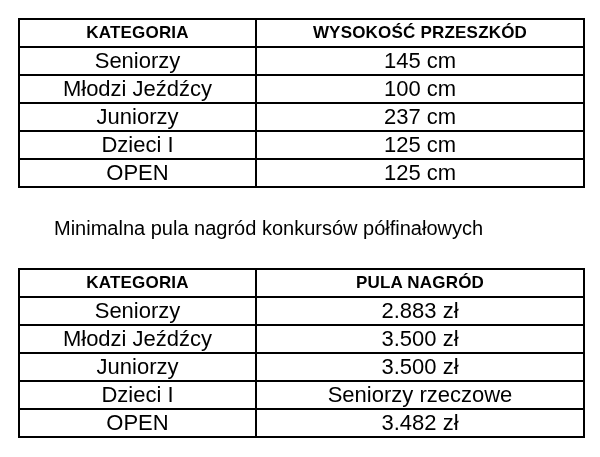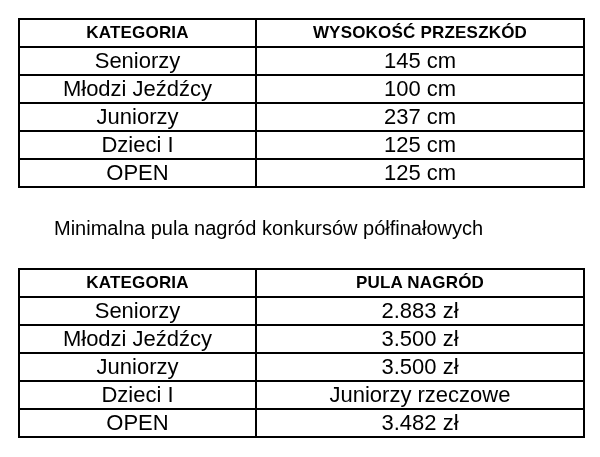--- a/index.html
+++ b/index.html
@@ -115,20 +115,20 @@
     <tr>
       <td>Młodzi Jeźdźcy</td>
       <td>3.500 zł</td>
     </tr>
     <tr>
       <td>Juniorzy</td>
       <td>3.500 zł</td>
     </tr>
     <tr>
       <td>Dzieci I</td>
-      <td>Juniorzy rzeczowe</td>
+      <td>Seniorzy rzeczowe</td>
     </tr>
     <tr>
       <td>OPEN</td>
       <td>3.482 zł</td>
     </tr>
   </tbody>
 </table>
 
 </body></html>

